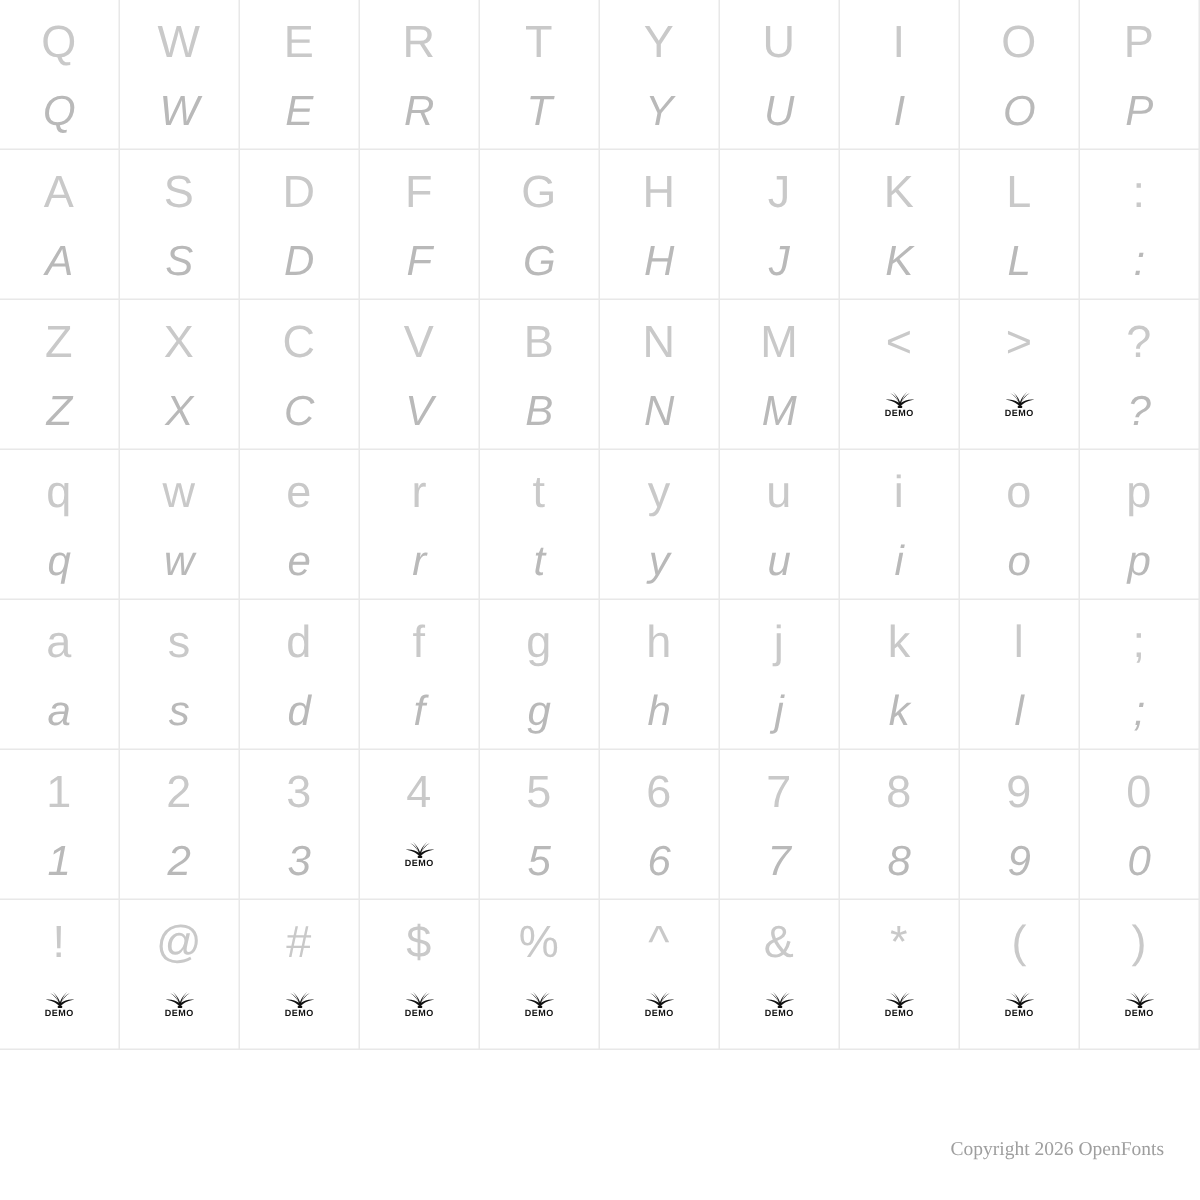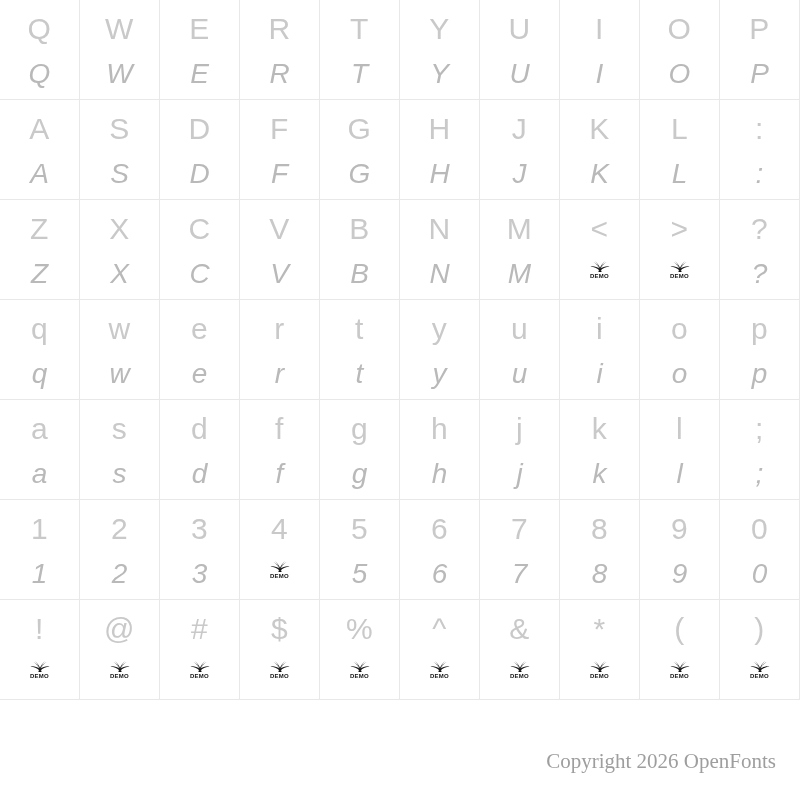--- a/index.html
+++ b/index.html
@@ -80,21 +80,21 @@
     font-weight: bold;
     letter-spacing: 0.3px;
     color: #111;
     font-family: "Liberation Sans", sans-serif;
     margin-top: 1px;
   }
   .footer {
     position: absolute;
     right: 24px;
     bottom: 26px;
-    font-size: 21px;
+    font-size: 13px;
     color: #9e9e9e;
     font-family: "Liberation Serif", serif;
     white-space: nowrap;
   }
 </style>
 </head>
 <body>
 
 <div id="sheet">
   <div class="grid" id="grid">

